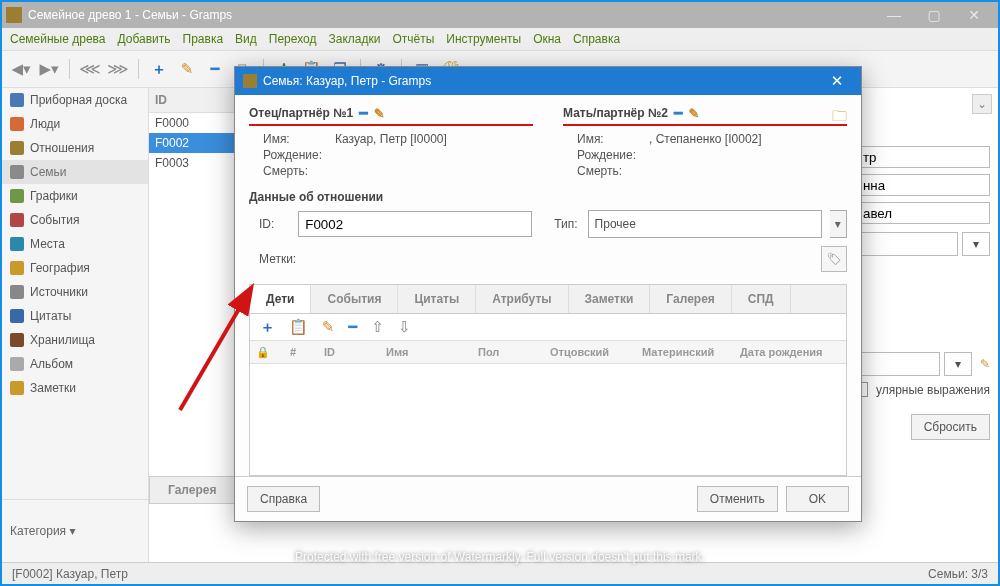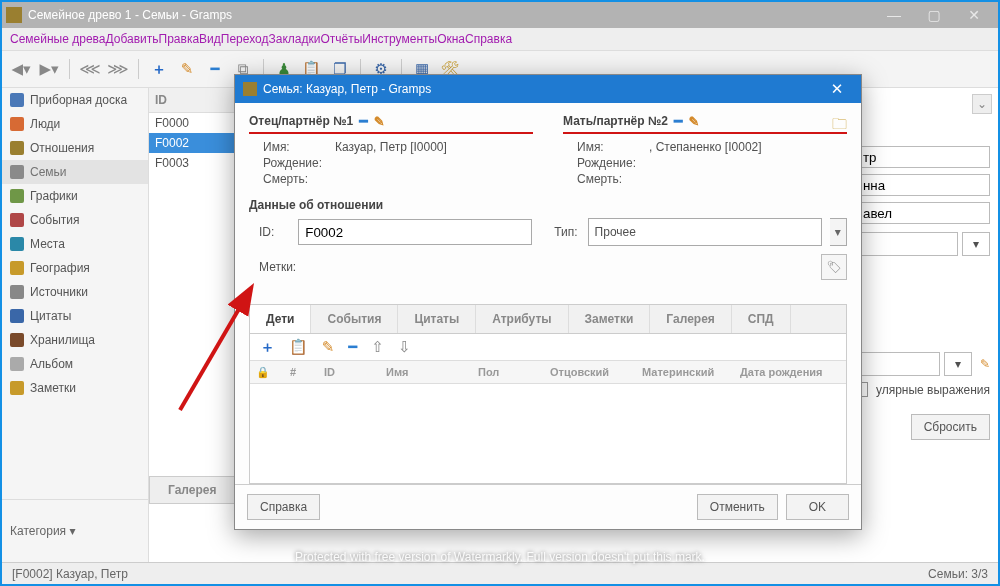--- a/index.html
+++ b/index.html
@@ -1,21 +1,21 @@
 <!DOCTYPE html>
 <html><head>
 <meta charset="utf-8">
 <style>
 html,body{margin:0;padding:0;font-family:"Segoe UI",Tahoma,sans-serif;font-size:12px;color:#505050;background:#fff}
 .outer{width:1000px;height:586px;border:2px solid #1390e5;position:relative;box-sizing:border-box;overflow:hidden}
 .titlebar{height:26px;background:#b3b3b3;display:flex;align-items:center;padding:0 4px;color:#fff;font-size:12px}
 .titlebar .ticon{width:16px;height:16px;margin-right:6px;background:#9a7f30}
 .winctrl{margin-left:auto;display:flex}
 .winctrl span{width:40px;text-align:center;color:#e8e8e8;font-size:14px}
-.menubar{height:22px;display:flex;align-items:center;padding:0 8px;background:#eee;border-bottom:1px solid #ddd;color:#a21caf}
+.menubar{height:22px;display:flex;align-items:center;gap:12px;padding:0 8px;background:#eee;border-bottom:1px solid #ddd;color:#4d7c0f}
 .toolbar{height:36px;display:flex;align-items:center;gap:6px;padding:0 8px;background:#f4f4f4;border-bottom:1px solid #ddd}
 .tbtn{width:22px;height:22px;display:flex;align-items:center;justify-content:center;font-size:15px;color:#888}
 .tsep{width:1px;height:20px;background:#ccc;margin:0 3px}
 .body{display:flex;height:calc(100% - 108px)}
 .sidebar{width:146px;background:#f5f5f5;border-right:1px solid #ddd;display:flex;flex-direction:column}
 .navitem{display:flex;align-items:center;gap:6px;padding:5px 8px;color:#555;cursor:pointer}
 .navitem.sel{background:#e3e3e3;color:#737373}
 .navitem .nicon{width:14px;height:14px;border-radius:2px}
 .catbtn{margin-top:auto;padding:24px 8px;border-top:1px solid #ddd;color:#666}
 .main{flex:1;display:flex;flex-direction:column;position:relative}
@@ -26,21 +26,21 @@
 .gallerytab{position:absolute;left:0;bottom:58px;height:26px;padding:0 18px;background:#eee;border:1px solid #ccc;display:flex;align-items:center;font-weight:bold;color:#888}
 .rightpane{flex:1;padding:6px;position:relative}
 .rightpane .collapse{position:absolute;top:6px;right:6px;width:18px;height:18px;background:#eee;border:1px solid #ccc;display:flex;align-items:center;justify-content:center;color:#888}
 .filterrow{position:absolute;right:8px;display:flex;align-items:center;gap:4px}
 .filterrow input{height:20px;border:1px solid #bbb;width:110px;padding:0 16px}
 .filterrow .sel{width:110px;height:22px;border:1px solid #bbb;background:#fff;display:flex;align-items:center;padding:0 4px}
 .btn{height:24px;padding:0 12px;background:#f3f3f3;border:1px solid #bbb;display:inline-flex;align-items:center;color:#555;cursor:pointer}
 .statusbar{height:22px;border-top:1px solid #ccc;background:#eee;display:flex;align-items:center;padding:0 10px;color:#666;font-size:12px}
 .statusbar .right{margin-left:auto}
 
-.dialog{position:absolute;left:232px;top:72px;width:626px;height:454px;background:#fdfdfd;border:1px solid #888;box-shadow:0 6px 24px rgba(0,0,0,.35);z-index:50;display:flex;flex-direction:column}
+.dialog{position:absolute;left:232px;top:64px;width:626px;height:454px;background:#fdfdfd;border:1px solid #888;box-shadow:0 6px 24px rgba(0,0,0,.35);z-index:50;display:flex;flex-direction:column}
 .dtitle{height:28px;background:#1f7ad1;color:#fff;display:flex;align-items:center;padding:0 8px;font-size:12px}
 .dtitle .dicon{width:14px;height:14px;background:#9a7f30;margin-right:6px}
 .dtitle .dclose{margin-left:auto;width:32px;text-align:center;font-size:15px;cursor:pointer}
 .dbody{flex:1;padding:10px 14px 0 14px;display:flex;flex-direction:column;overflow:hidden}
 .partners{display:flex;gap:30px;position:relative}
 .pcol{flex:1}
 .phdr{display:flex;align-items:center;gap:6px;font-weight:bold;color:#444}
 .phdr .minus{color:#2b7ed1;font-weight:bold;font-size:14px}
 .phdr .edit{color:#d48a2a;font-size:13px}
 .underline{height:2px;background:#d01414;margin:3px 0 6px 0}
@@ -49,21 +49,21 @@
 .folder{position:absolute;right:0;top:0;color:#caa13a;font-size:15px}
 .relhdr{margin:10px 0 6px 0;font-weight:bold;color:#444}
 .relrow{display:flex;align-items:center;gap:8px;margin-left:10px}
 .relrow .lbl{width:42px}
 .relrow input{height:24px;border:1px solid #aaa;padding:0 6px;flex:0 0 220px}
 .relrow .typesel{flex:0 0 220px;height:26px;border:1px solid #aaa;display:flex;align-items:center;padding:0 6px;background:#fff}
 .relrow .dd{width:22px;height:26px;border:1px solid #aaa;border-left:none;background:#f4f4f4;display:flex;align-items:center;justify-content:center;color:#666}
 .tagrow{display:flex;align-items:center;margin:8px 0 0 10px}
 .tagrow .tagbtn{margin-left:auto;width:24px;height:24px;border:1px solid #bbb;background:#f6f6f6;display:flex;align-items:center;justify-content:center;color:#888}
 
-.tabcard{margin-top:24px;border:1px solid #ccc;flex:1;display:flex;flex-direction:column;background:#fff}
+.tabcard{margin-top:12px;border:1px solid #ccc;flex:1;display:flex;flex-direction:column;background:#fff}
 .tabs{height:28px;background:#f1f1f1;display:flex;border-bottom:1px solid #ccc}
 .tab{padding:0 16px;display:flex;align-items:center;color:#888;font-weight:bold;font-size:12px;border-right:1px solid #ddd}
 .tab.active{background:#fff;color:#444}
 .childtb{height:26px;display:flex;align-items:center;gap:14px;padding:0 10px;border-bottom:1px solid #ddd}
 .childtb span{font-size:15px;color:#888}
 .childtb .add{color:#2569c7;font-weight:bold}
 .childhdr{height:22px;background:#f6f6f6;border-bottom:1px solid #ddd;display:flex;align-items:center;font-weight:bold;color:#999;font-size:11px}
 .childhdr div{padding:0 6px}
 .dlgbtns{height:44px;border-top:1px solid #ccc;display:flex;align-items:center;padding:0 12px;gap:8px}
 .dlgbtns .spacer{flex:1}

